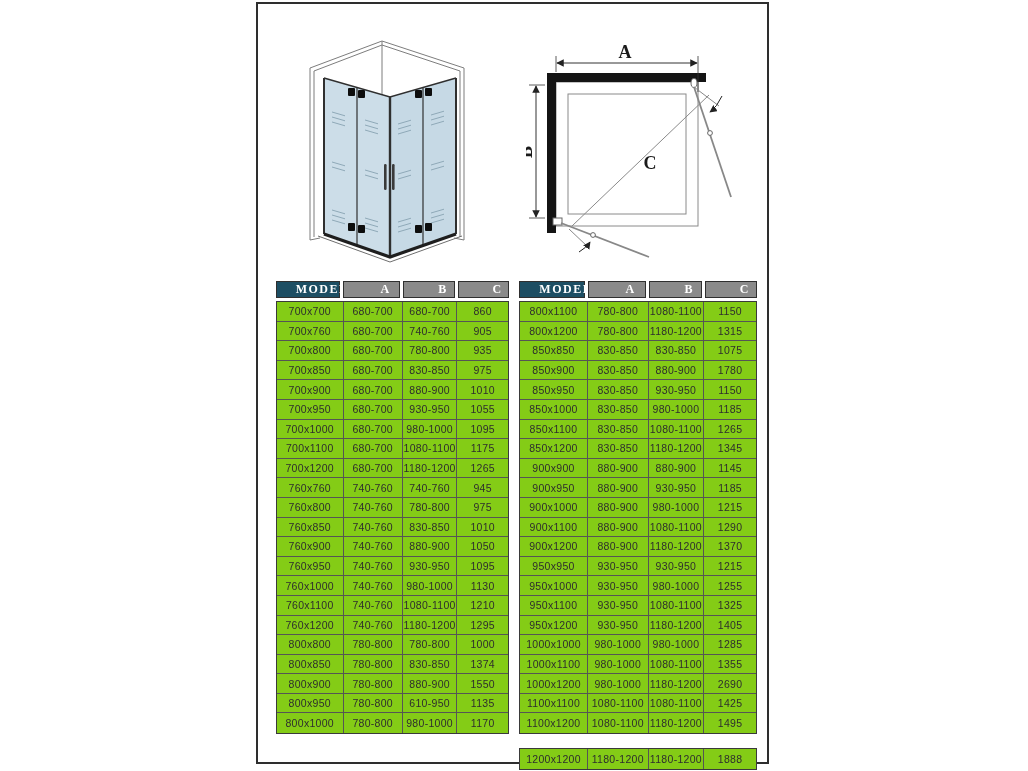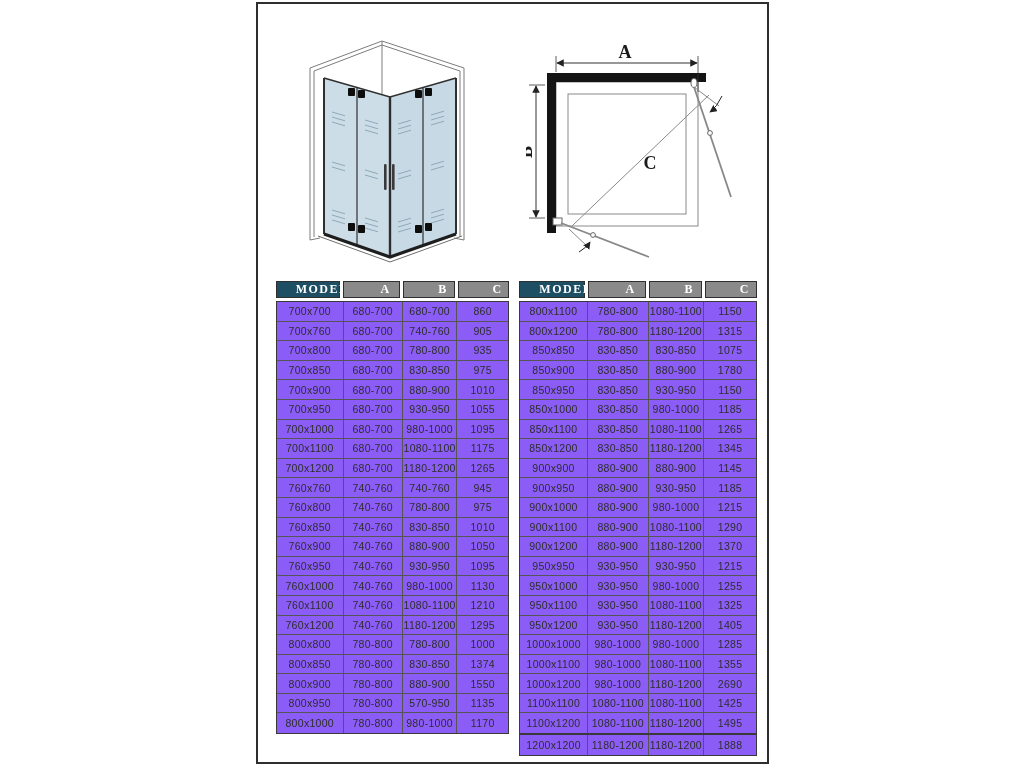--- a/index.html
+++ b/index.html
@@ -21,22 +21,22 @@
   .thead{display:grid;grid-template-columns:28.8% 25.7% 23.6% 21.9%;height:16px}
   .th{
     background:#8a8a8a;color:#fff;font-family:"Liberation Serif",serif;
     font-weight:bold;font-size:12px;letter-spacing:1.5px;
     display:flex;align-items:center;justify-content:center;
     border:1px solid #2f2f2f;box-sizing:border-box;margin-right:3px;padding-left:28px;
   }
   .th:first-child{background:#1d4e63}
   .th:last-child{margin-right:0}
 
-  .tbody{margin-top:4px;border:1px solid #3a3a3a;background:#8b5cf6}
-  .tbody.tail{margin-top:0}
+  .tbody{margin-top:4px;border:1px solid #3a3a3a;background:#84cc16}
+  .tbody.tail{margin-top:14px}
   .trow{
     display:grid;grid-template-columns:28.8% 25.7% 23.6% 21.9%;
     height:19.6px;border-bottom:1px solid #555;box-sizing:border-box;
   }
   .trow:last-child{border-bottom:none}
   .tcell{
     display:flex;align-items:center;justify-content:center;
     border-right:1px solid #555;letter-spacing:.3px;overflow:hidden;white-space:nowrap;
   }
   .tcell:last-child{border-right:none}
@@ -284,21 +284,21 @@
         </div>
         <div class="trow">
           <div class="tcell">800x900</div>
           <div class="tcell">780-800</div>
           <div class="tcell">880-900</div>
           <div class="tcell">1550</div>
         </div>
         <div class="trow">
           <div class="tcell">800x950</div>
           <div class="tcell">780-800</div>
-          <div class="tcell">570-950</div>
+          <div class="tcell">610-950</div>
           <div class="tcell">1135</div>
         </div>
         <div class="trow">
           <div class="tcell">800x1000</div>
           <div class="tcell">780-800</div>
           <div class="tcell">980-1000</div>
           <div class="tcell">1170</div>
         </div>
       </div>
   </div>

